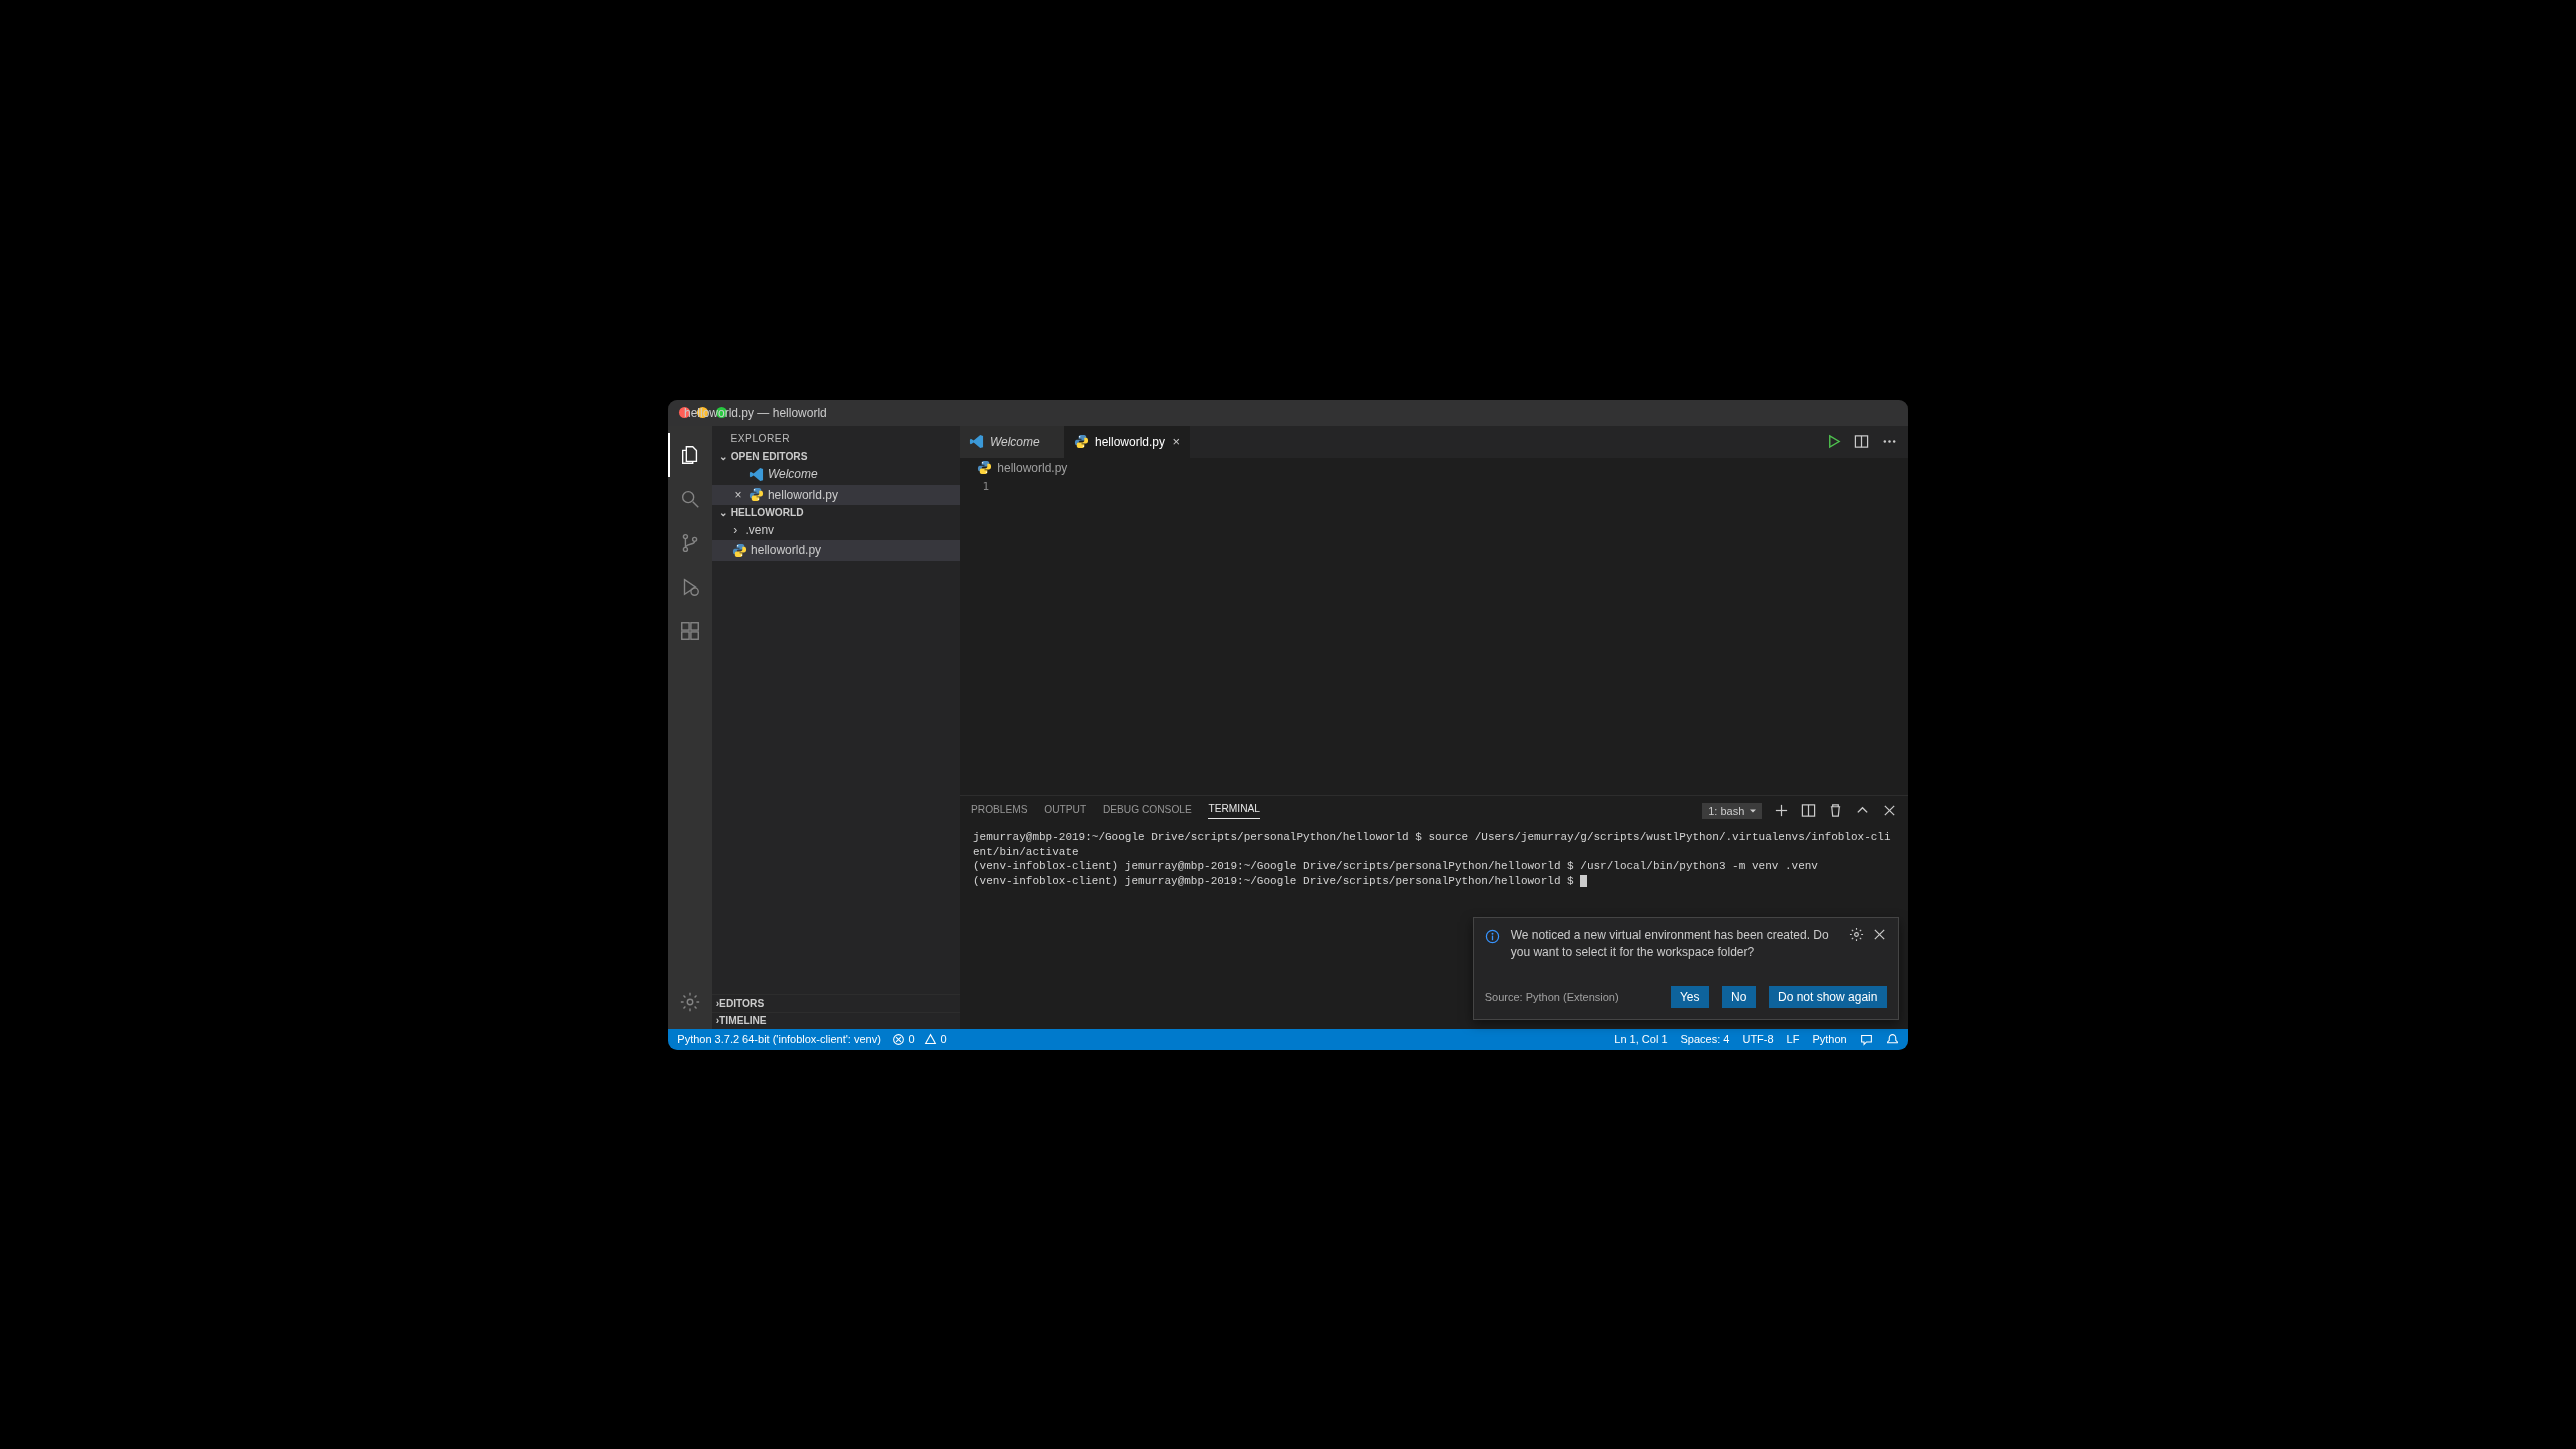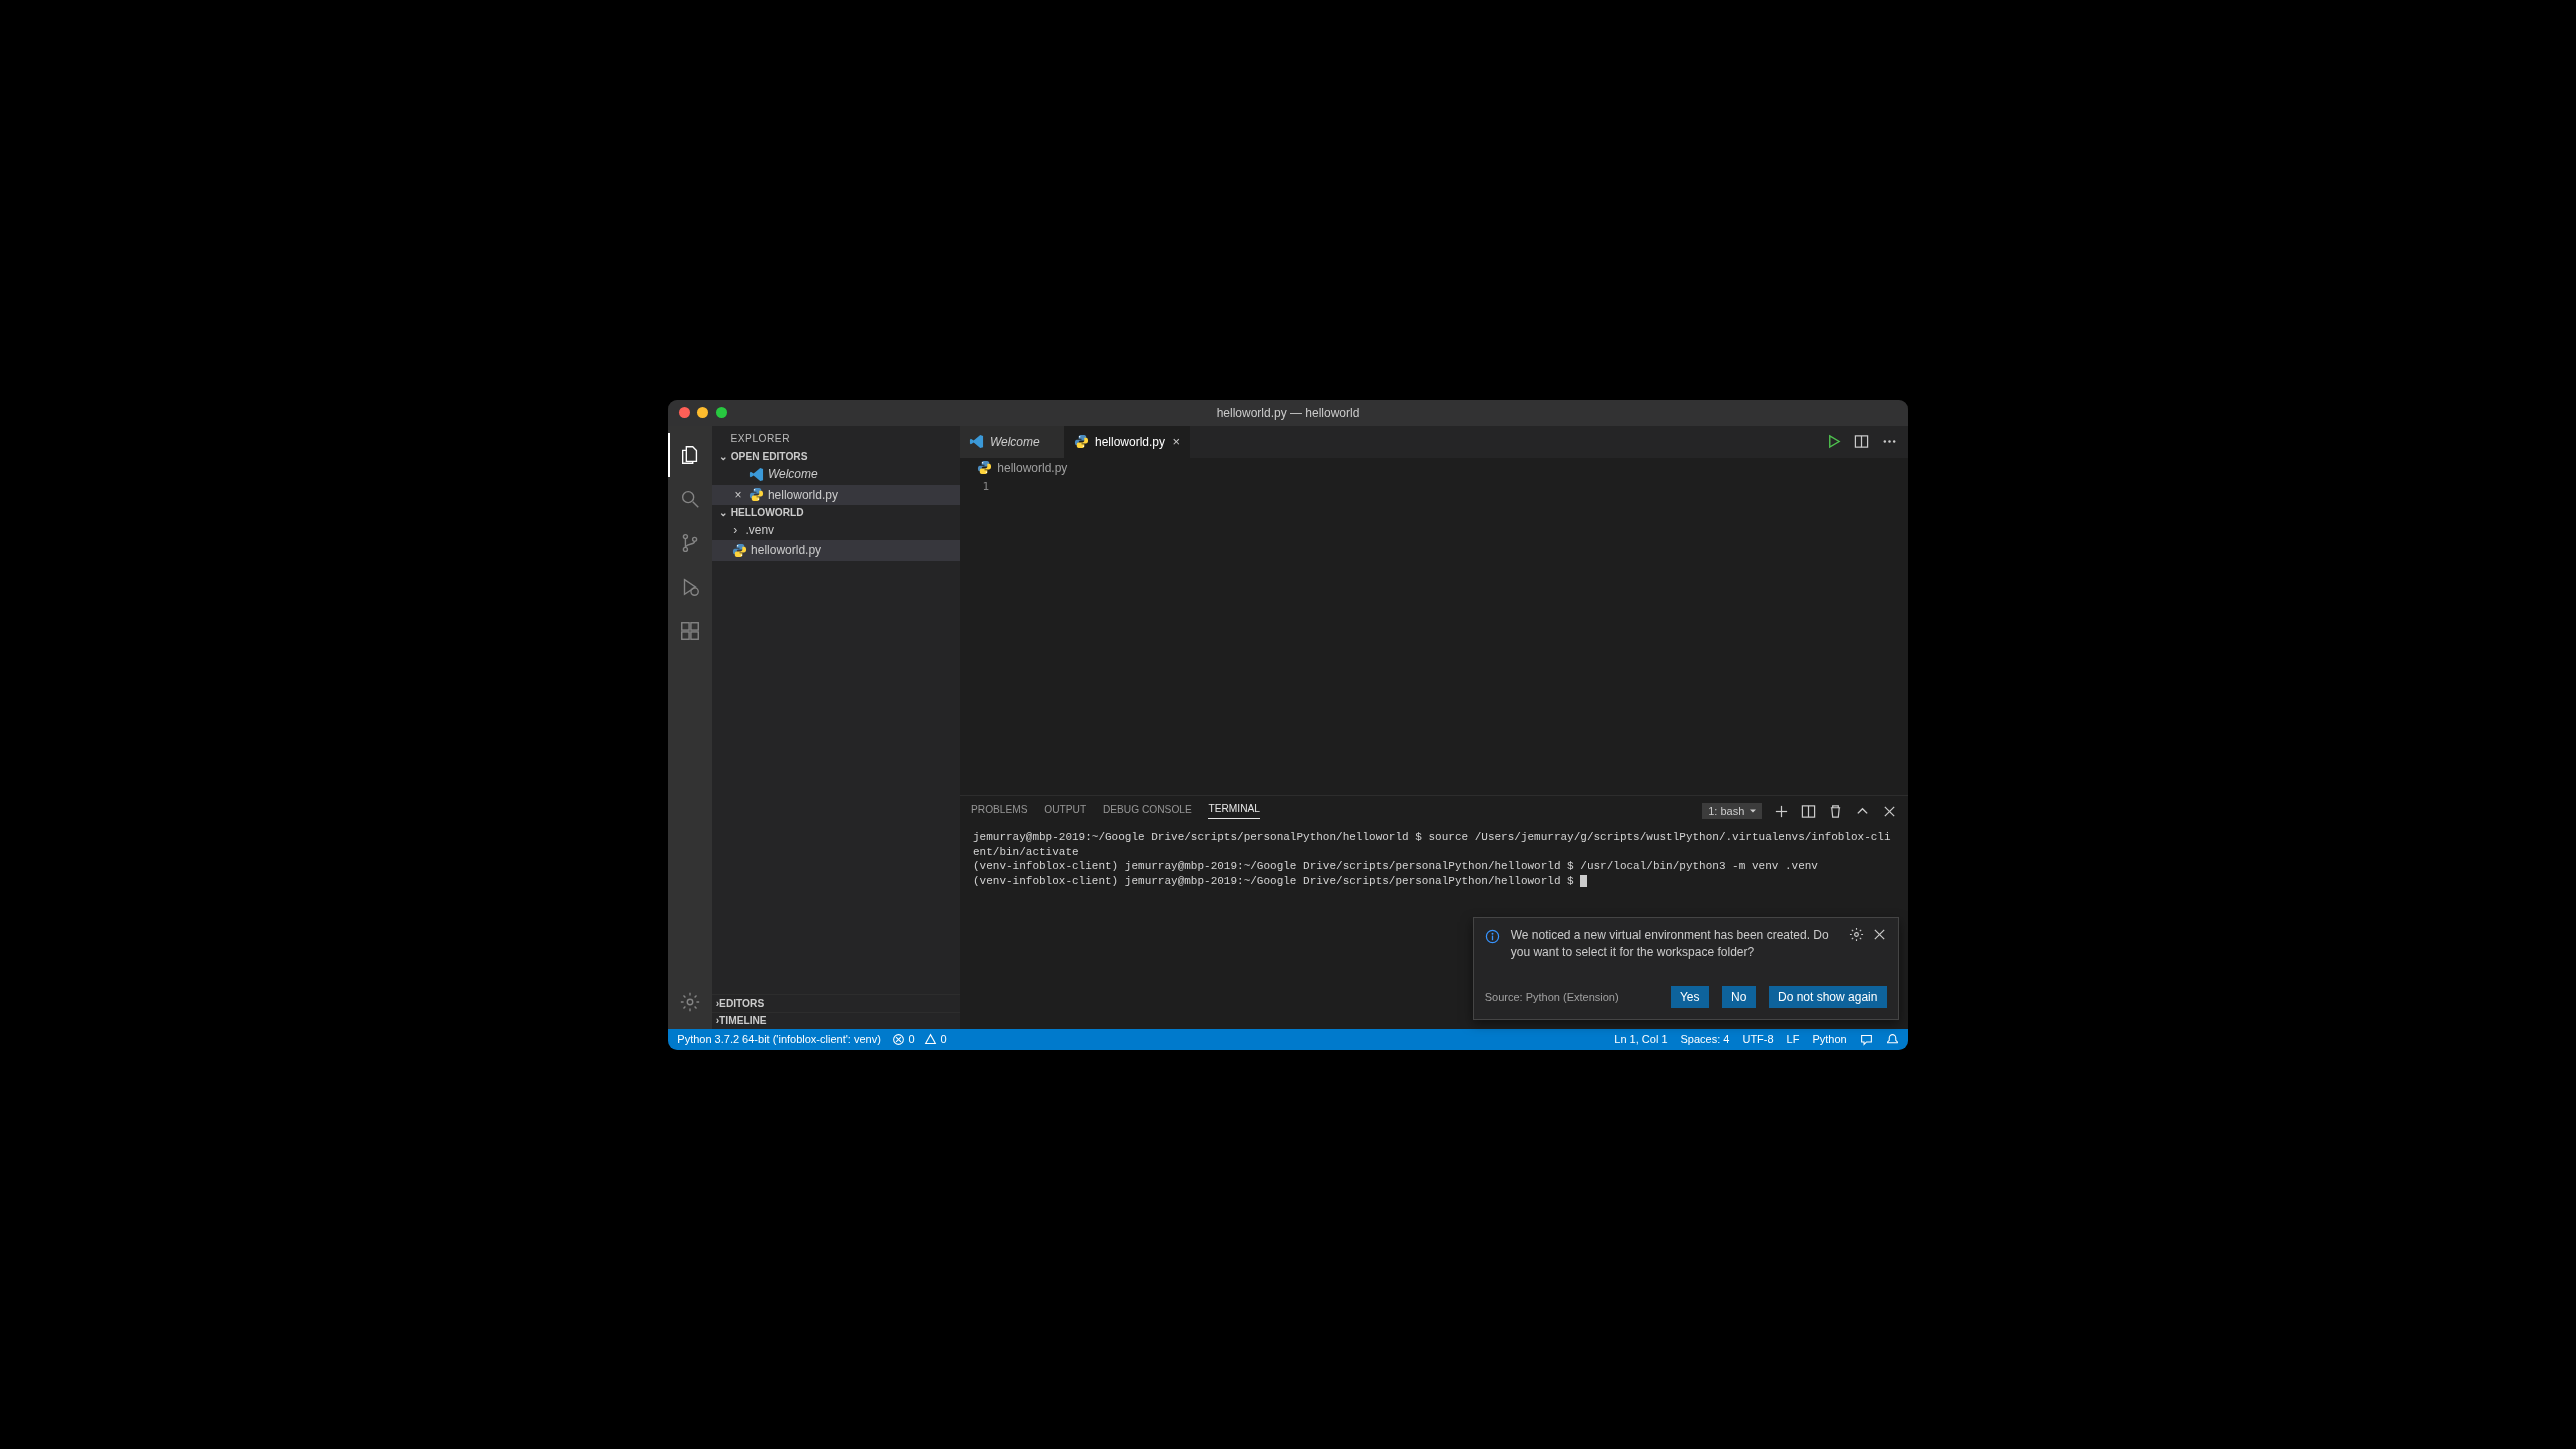--- a/index.html
+++ b/index.html
@@ -40,22 +40,22 @@
     padding-left: 11px;
   }
   .traffic-light {
     width: 11px; height: 11px; border-radius: 50%;
   }
   .tl-red { background: #ff5f57; }
   .tl-yellow { background: #febc2e; }
   .tl-green { background: #28c840; }
   .title {
     position: absolute;
-    left: 0; right: 0;
-    text-align: center;
+    left: 16px; right: 0;
+    text-align: left;
     color: #cccccc;
     font-size: 12px;
   }
   
   .body {
     flex: 1;
     display: flex;
     min-height: 0;
   }
   
@@ -198,21 +198,21 @@
     display:flex; align-items:center;
     height: 30px;
     padding: 0 11px;
     gap: 16.7px;
     color:#969696;
     font-size:10.2px;
   }
   .panel-tab { padding-bottom:3.7px; }
   .panel-tab.active { color:#e7e7e7; border-bottom:0.9px solid #e7e7e7; }
   .panel-actions {
-    margin-left:auto; display:flex; align-items:center; gap:12px; color:#cccccc;
+    margin-left:auto; display:flex; gap:12px; color:#cccccc;
   }
   .term-select {
     background:#3c3c3c; color:#cccccc;
     border:0.9px solid #3c3c3c;
     font-size:11px;
     padding:0.9px 16.7px 0.9px 5.6px;
     position:relative;
   }
   .term-select-wrap { position:relative; display:flex; align-items:center; }
   .term-select-wrap::after {

